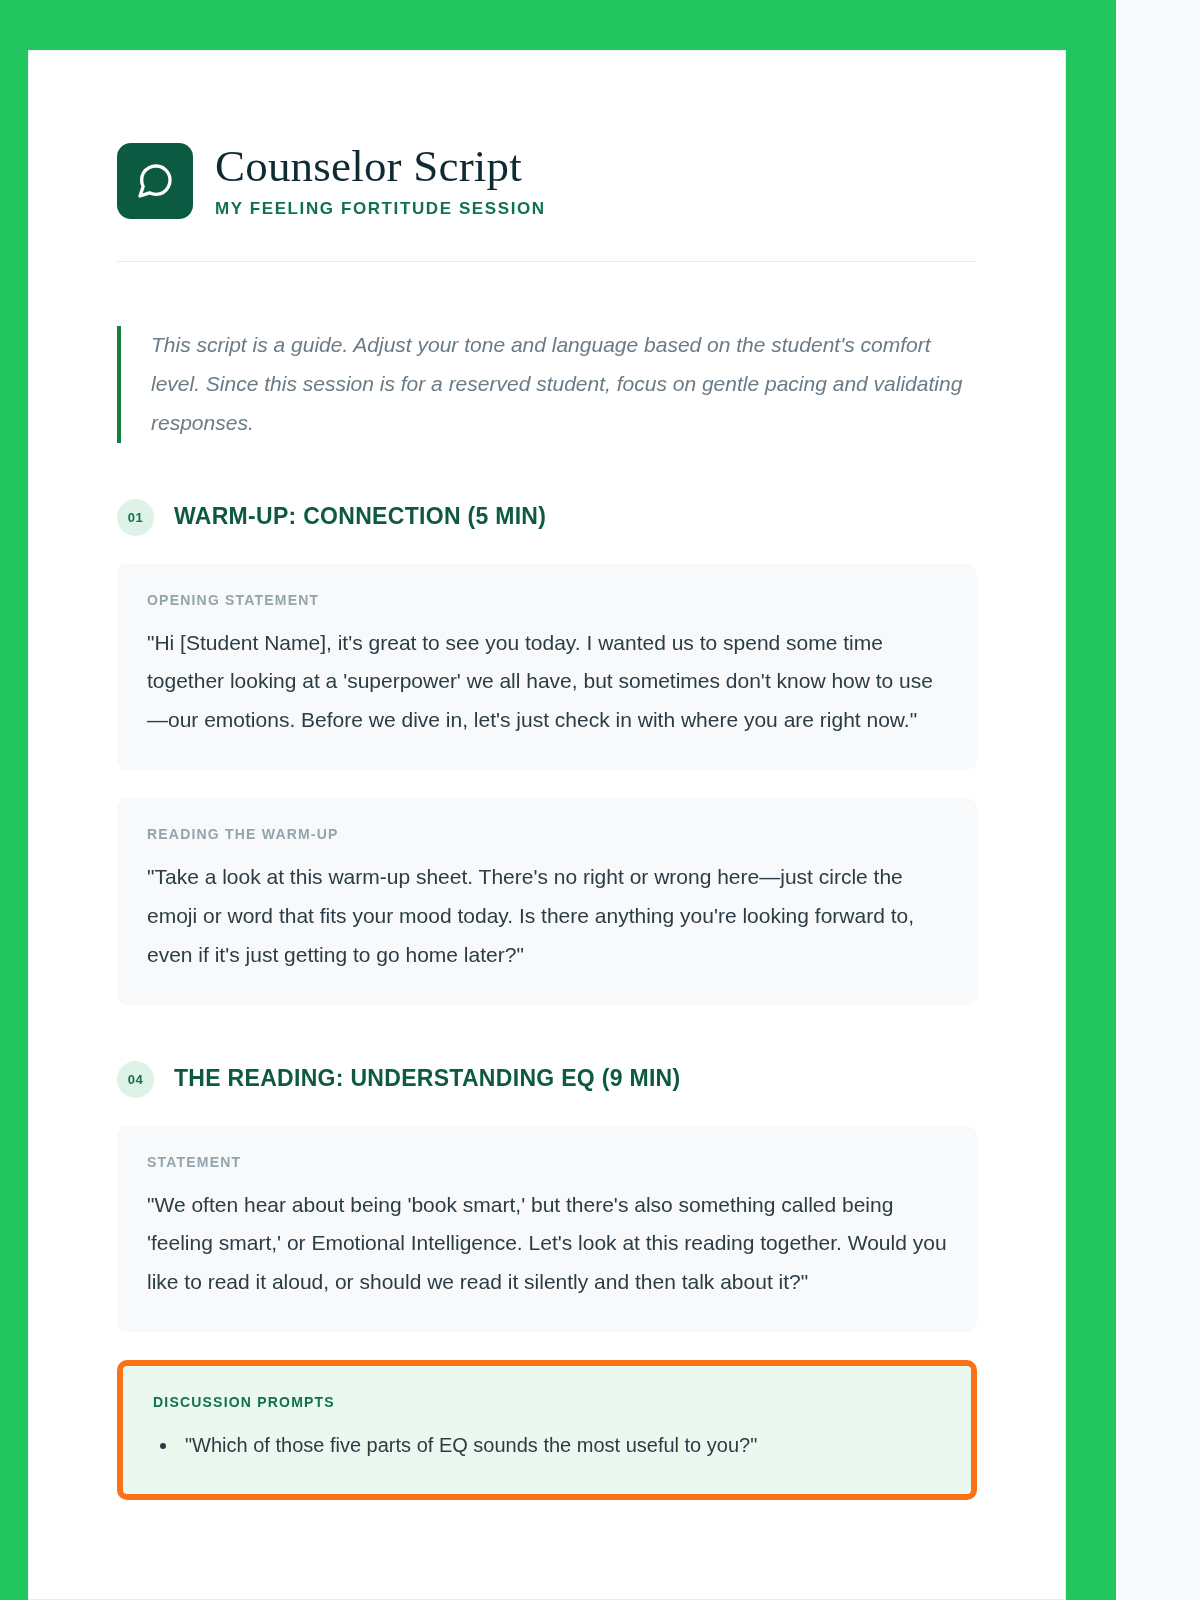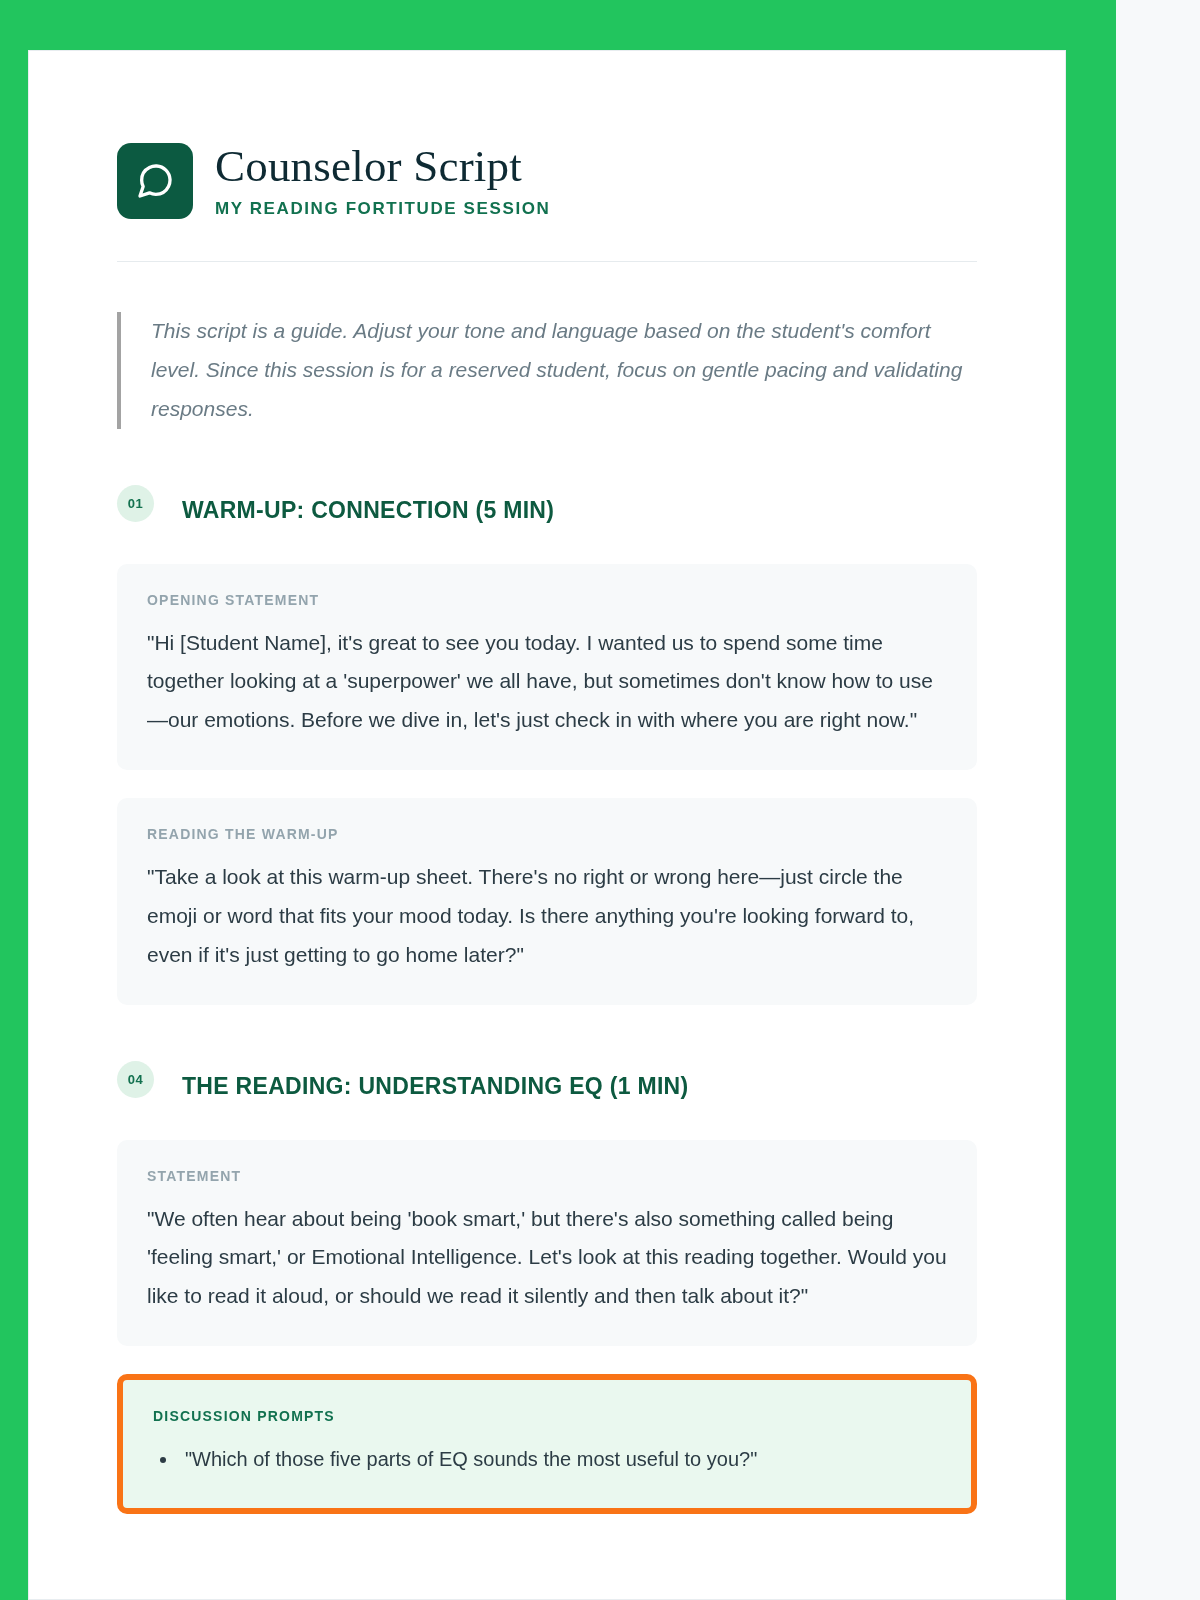--- a/index.html
+++ b/index.html
@@ -57,22 +57,22 @@
     margin: 0;
   }
   .header-rule {
     border: none;
     border-top: 1px solid #e6ebee;
     margin: 42px 0 0 0;
   }
 
   
   .intro-note {
-    margin: 50px 0 0 0;
-    border-left: 4px solid #a3a3a3;
+    margin: 64px 0 0 0;
+    border-left: 4px solid #15803d;
     padding: 0 0 0 30px;
   }
   .intro-note p {
     margin: 0;
     font-style: italic;
     font-size: 21px;
     line-height: 1.85;
     color: #6a7b85;
   }
 
@@ -95,21 +95,21 @@
     align-items: center;
     justify-content: center;
     flex: none;
     letter-spacing: 0.4px;
   }
   .section-title {
     font-size: 23px;
     font-weight: 700;
     color: #0d5a40;
     letter-spacing: 0.3px;
-    margin: 12px;
+    margin: 4px;
   }
 
   
   .block {
     background: #f7f9fa;
     border-radius: 10px;
     padding: 28px 30px 30px 30px;
     margin-top: 28px;
   }
   .block-label {
@@ -150,21 +150,21 @@
   <div class="sheet">
 
     <div class="doc-header">
       <div class="logo-box">
         <svg width="40" height="40" viewBox="0 0 24 24" fill="none" stroke="#ffffff" stroke-width="2" stroke-linecap="round" stroke-linejoin="round">
           <path d="M21 11.5a8.38 8.38 0 0 1-.9 3.8 8.5 8.5 0 0 1-7.6 4.7 8.38 8.38 0 0 1-3.8-.9L3 21l1.9-5.7a8.38 8.38 0 0 1-.9-3.8 8.5 8.5 0 0 1 4.7-7.6 8.38 8.38 0 0 1 3.8-.9h.5a8.48 8.48 0 0 1 8 8v.5z"></path>
         </svg>
       </div>
       <div class="title-block">
         <h1 class="doc-title">Counselor Script</h1>
-        <p class="doc-subtitle">MY READING FORTITUDE SESSION</p>
+        <p class="doc-subtitle">MY FEELING FORTITUDE SESSION</p>
       </div>
     </div>
     <hr class="header-rule">
 
     <div class="intro-note">
       <p>This script is a guide. Adjust your tone and language based on the student's comfort level. Since this session is for a reserved student, focus on gentle pacing and validating responses.</p>
     </div>
 
     <div class="section">
       <div class="section-head">
@@ -179,21 +179,21 @@
 
       <div class="block">
         <p class="block-label">READING THE WARM-UP</p>
         <p class="block-text">"Take a look at this warm-up sheet. There's no right or wrong here—just circle the emoji or word that fits your mood today. Is there anything you're looking forward to, even if it's just getting to go home later?"</p>
       </div>
     </div>
 
     <div class="section">
       <div class="section-head">
         <span class="step-badge">04</span>
-        <h2 class="section-title">THE READING: UNDERSTANDING EQ (1 MIN)</h2>
+        <h2 class="section-title">THE READING: UNDERSTANDING EQ (9 MIN)</h2>
       </div>
 
       <div class="block">
         <p class="block-label">STATEMENT</p>
         <p class="block-text">"We often hear about being 'book smart,' but there's also something called being 'feeling smart,' or Emotional Intelligence. Let's look at this reading together. Would you like to read it aloud, or should we read it silently and then talk about it?"</p>
       </div>
 
       <div class="block highlight">
         <p class="block-label">DISCUSSION PROMPTS</p>
         <ul class="prompt-list">

